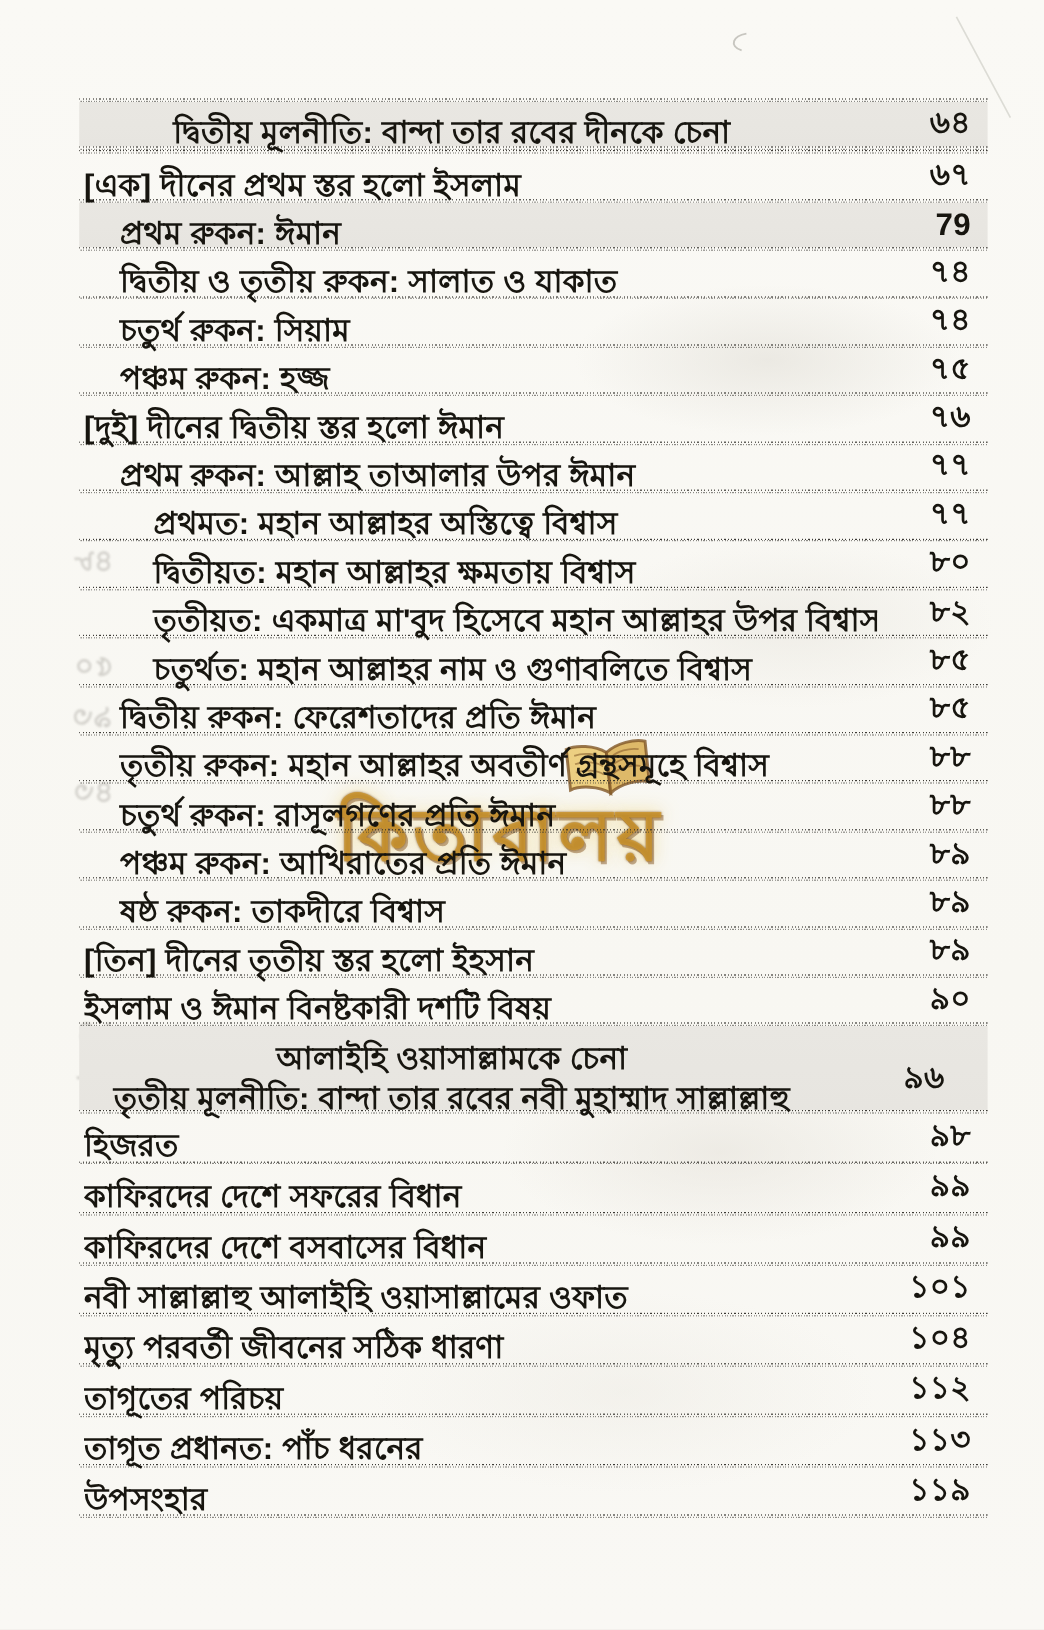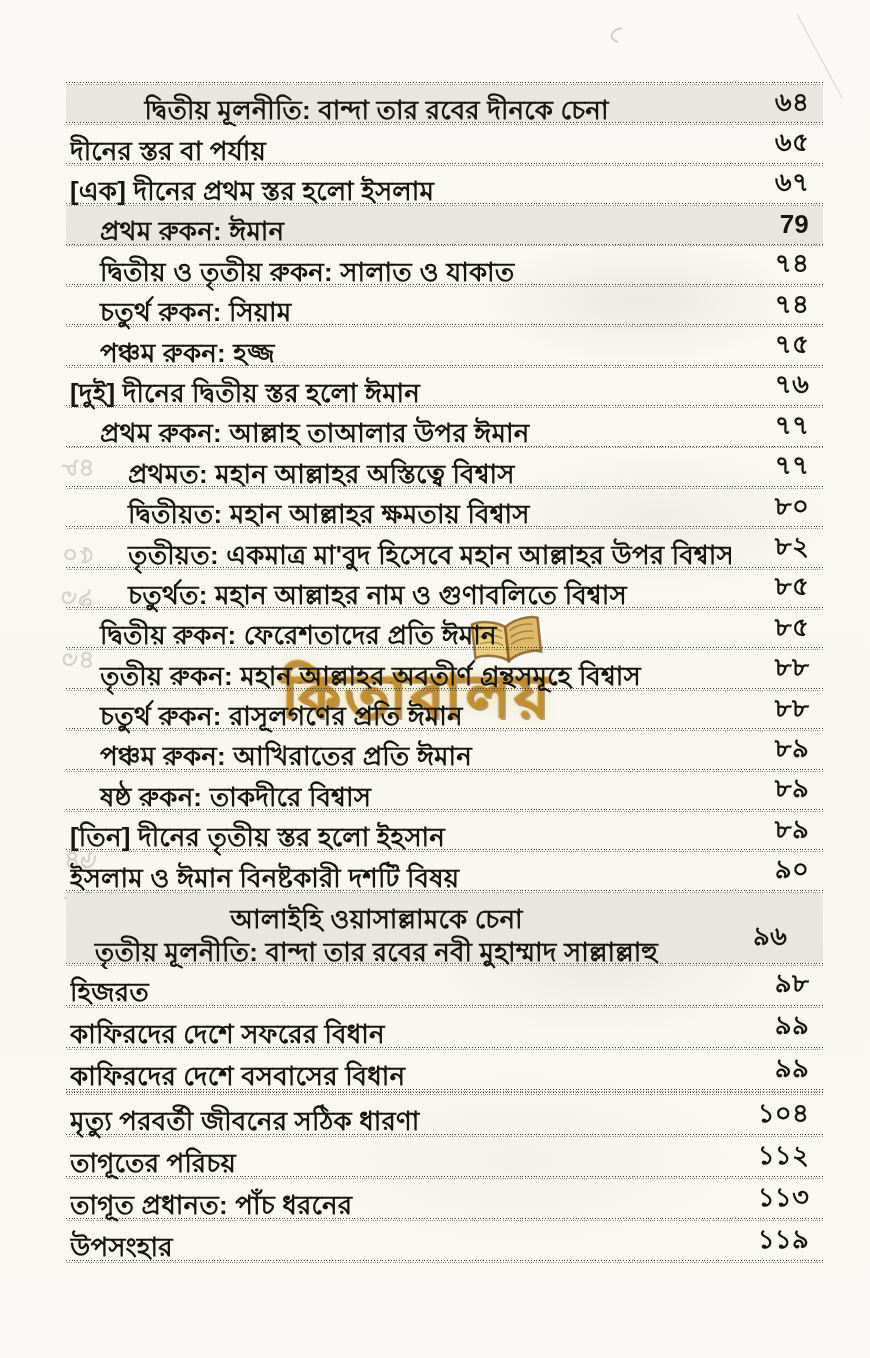--- a/index.html
+++ b/index.html
@@ -80,24 +80,20 @@
       <span class="ghost" style="left: 64px; top: 880px;">৪৮</span>
     </div>
 
   <div id="toc" class="toc">
       <div class="rule"></div>
       <div class="row center shaded">
         <div class="lbl">দ্বিতীয় মূলনীতি: বান্দা তার রবের দীনকে চেনা</div>
         <div class="num">৬৪</div>
       </div>
       <div class="rule"></div>
-      <div class="row">
-        <div class="lbl">দীনের স্তর বা পর্যায়</div>
-        <div class="num">৬৫</div>
-      </div>
       <div class="rule"></div>
       <div class="row">
         <div class="lbl">[এক] দীনের প্রথম স্তর হলো ইসলাম</div>
         <div class="num">৬৭</div>
       </div>
       <div class="rule"></div>
       <div class="row indent-1 shaded">
         <div class="lbl">প্রথম রুকন: ঈমান</div>
         <div class="num">79</div>
       </div>
@@ -198,20 +194,24 @@
       <div class="row post">
         <div class="lbl">কাফিরদের দেশে সফরের বিধান</div>
         <div class="num">৯৯</div>
       </div>
       <div class="rule"></div>
       <div class="row post">
         <div class="lbl">কাফিরদের দেশে বসবাসের বিধান</div>
         <div class="num">৯৯</div>
       </div>
       <div class="rule"></div>
+      <div class="row post">
+        <div class="lbl">নবী সাল্লাল্লাহু আলাইহি ওয়াসাল্লামের ওফাত</div>
+        <div class="num">১০১</div>
+      </div>
       <div class="rule"></div>
       <div class="row post">
         <div class="lbl">মৃত্যু পরবর্তী জীবনের সঠিক ধারণা</div>
         <div class="num">১০৪</div>
       </div>
       <div class="rule"></div>
       <div class="row post">
         <div class="lbl">তাগূতের পরিচয়</div>
         <div class="num">১১২</div>
       </div>

